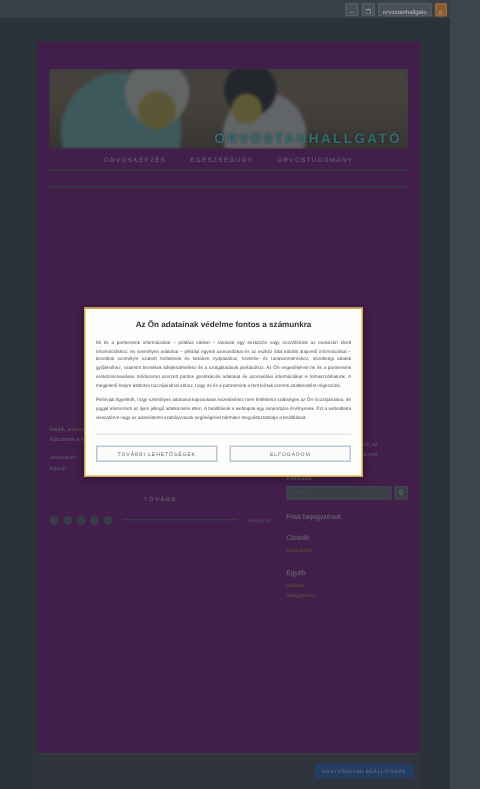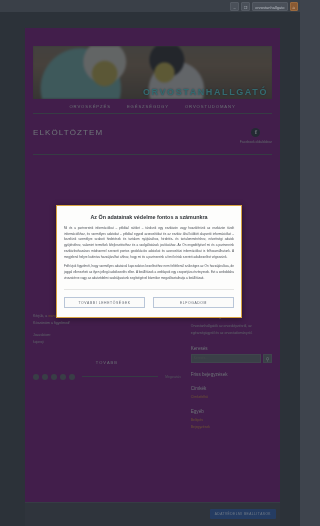--- a/index.html
+++ b/index.html
@@ -190,27 +190,20 @@
       <div class="sheen"></div>
       <div class="logo-text">ORVOSTANHALLGATÓ</div>
     </div>
 
     <div class="nav">
       <a>ORVOSKÉPZÉS</a>
       <a>EGÉSZSÉGÜGY</a>
       <a>ORVOSTUDOMÁNY</a>
     </div>
 
-    <div class="title-row">
-      <div class="page-title">ELKÖLTÖZTEM</div>
-      <div class="fb-box">
-        <div class="fb-icon">f</div>
-        <div class="fb-cap">Facebook oldaldoboz</div>
-      </div>
-    </div>
     <div class="divider"></div>
 
     <div class="lower">
       <div class="lcol">
         <div class="ftxt">
           <span>Kérjük, a </span><a class="link-o">www.orvostanhallgato.com</a><span> oldalon szerezz tovább.</span>
         </div>
         <div class="ftxt">Köszönöm a figyelmed!</div>
         <div class="fsmall">Javaslatom:</div>
         <div class="fsmall" style="margin-top:0">kojoroji</div>

